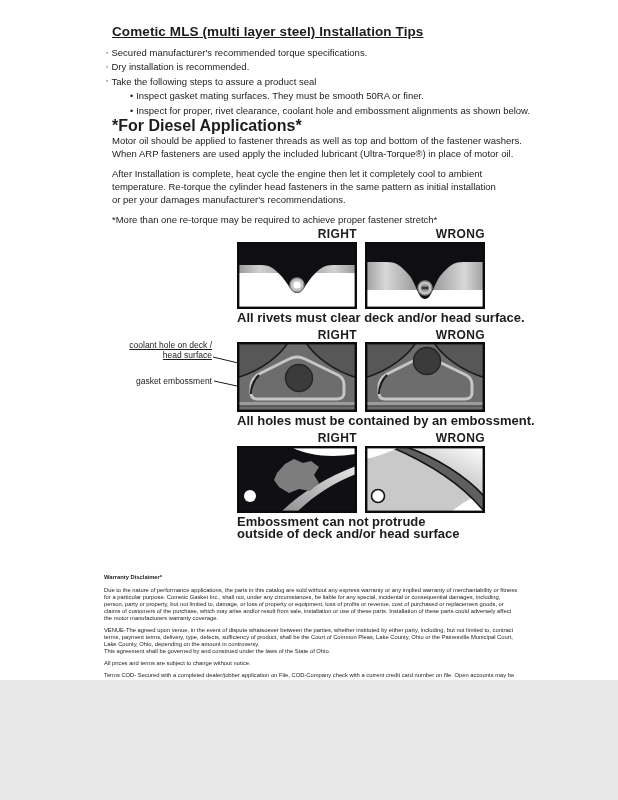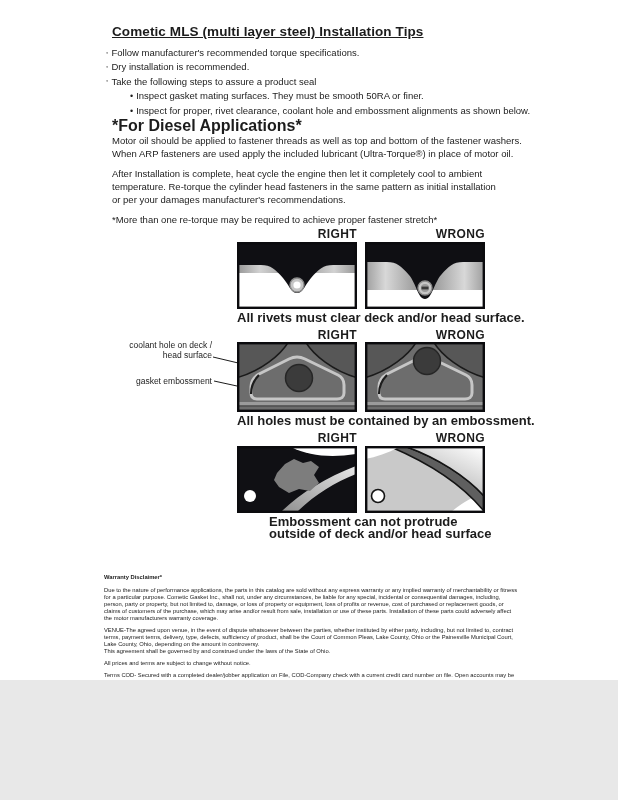--- a/index.html
+++ b/index.html
@@ -31,21 +31,21 @@
   svg{display:block;}
 </style>
 </head>
 <body>
 
 <div class="page">
 
   <div class="abs title" style="left:112px;top:24px;">Cometic MLS (multi layer steel) Installation Tips</div>
 
   <div class="abs tips" style="left:106px;top:46px;">
-    <div class="tip-row"><span class="circle-marker">◦</span><span>Follow manufacturer's recommended torque specifications.</span></div>
+    <div class="tip-row"><span class="circle-marker">◦</span><span>Secured manufacturer's recommended torque specifications.</span></div>
     <div class="tip-row"><span class="circle-marker">◦</span><span>Dry installation is recommended.</span></div>
     <div class="tip-row"><span class="circle-marker">◦</span><span>Take the following steps to assure a product seal</span></div>
     <div class="tip-row sub"><span class="dot-marker">•</span><span>Inspect gasket mating surfaces.  They must be smooth 50RA or finer.</span></div>
     <div class="tip-row sub"><span class="dot-marker">•</span><span>Inspect for proper, rivet clearance, coolant hole and embossment alignments as shown below.</span></div>
   </div>
 
   <div class="abs h2" style="left:112px;top:117px;">*For Diesel Applications*</div>
 
   <div class="abs" style="left:112px;top:134px;">
     <div class="body-line">Motor oil should be applied to fastener threads as well as top and bottom of the fastener washers.</div>
@@ -102,21 +102,21 @@
       <rect x="56.5" y="44.6" width="7" height="2.8" fill="#3a3a3a"></rect>
       <rect x="1.2" y="1.2" width="117.6" height="64.6" fill="none" stroke="#0b0b0e" stroke-width="2.4"></rect>
     </svg>
   </div>
 
   <div class="abs dg-caption" style="left:237px;top:312px;">All rivets must clear deck and/or head surface.</div>
 
   <div class="abs dg-header" style="left:237px;top:328px;">RIGHT</div>
   <div class="abs dg-header" style="left:365px;top:328px;">WRONG</div>
 
-  <div class="abs dg-label" style="left:118px;top:341px;">coolant hole on deck / head surface</div>
+  <div class="abs dg-label" style="left:118px;top:341px;text-decoration:underline;">coolant hole on deck / head surface</div>
   <div class="abs dg-label" style="left:118px;top:377px;">gasket embossment</div>
 
   <div class="abs" style="left:208px;top:348px;">
     <svg width="95" height="50" viewBox="0 0 95 50">
       <line x1="5" y1="9" x2="89" y2="29" stroke="#1c1c1c" stroke-width="1"></line>
       <line x1="6" y1="33" x2="52" y2="43" stroke="#1c1c1c" stroke-width="1"></line>
     </svg>
   </div>
 
   <div class="abs" style="left:237px;top:342px;">
@@ -180,21 +180,21 @@
       <rect width="120" height="67" fill="#c9c9c9"></rect>
       <path d="M86,66 C97,57 109,50 119,47 V66 Z" fill="#ffffff"></path>
       <path d="M26,1 C66,18 98,40 118,64 L119,64 L119,50 C101,30 72,12 42,1 Z" fill="#5f5f5f" stroke="#141414" stroke-width="1.5"></path>
       <path d="M42,1 C72,12 101,30 119,50 V1 Z" fill="url(#g-r3b)" stroke="#141414" stroke-width="1.5"></path>
       <path d="M0,1 H34 C23,7 11,11 0,13 Z" fill="#ffffff"></path>
       <circle cx="13" cy="50" r="6.5" fill="#ffffff" stroke="#141414" stroke-width="1.6"></circle>
       <rect x="1.2" y="1.2" width="117.6" height="64.6" fill="none" stroke="#0b0b0e" stroke-width="2.4"></rect>
     </svg>
   </div>
 
-  <div class="abs dg-caption" style="left:237px;top:516px;width:238px;margin-left:32px;">Embossment can not protrude outside of deck and/or head surface</div>
+  <div class="abs dg-caption" style="left:237px;top:516px;width:238px;">Embossment can not protrude outside of deck and/or head surface</div>
 
   <div class="abs legal" style="left:104px;top:574px;">
     <p class="lh">Warranty Disclaimer*</p>
     <p>Due to the nature of performance applications, the parts in this catalog are sold without any express warranty or any implied warranty of merchantability or fitness for a particular purpose.  Cometic Gasket Inc., shall not, under any circumstances, be liable for any special, incidental or consequential damages, including, person, party or property, but not limited to, damage, or loss of property or equipment, loss of profits or revenue, cost of purchased or replacement goods, or claims of customers of the purchase, which may arise and/or result from sale, installation or use of these parts.  Installation of these parts could adversely affect the motor manufacturers warranty coverage.</p>
     <p class="tight">VENUE-The agreed upon venue, in the event of dispute whatsoever between the parties, whether instituted by either party, including, but not limited to, contract terms, payment terms, delivery, type, defects, sufficiency of product, shall be the Court of Common Pleas, Lake County, Ohio or the Painesville Municipal Court, Lake County, Ohio, depending on the amount in controversy.</p>
     <p>This agreement shall be governed by and construed under the laws of the State of Ohio.</p>
     <p>All prices and terms are subject to change without notice.</p>
     <p>Terms COD- Secured with a completed dealer/jobber application on File, COD-Company check with a current credit card number on file.  Open accounts may be established by well rated firms.  A credit application is available upon request.  Open accounts are due payable Net 30 days from date of invoice.  No statement will be sent.  If an account becomes 60 or more days past due, it is subject to being placed on credit hold.  No orders will be shipped or new orders accepted until past due balance is paid.  If an account becomes 90 or more days past due, it is subject to being placed for collections.  All costs of collection are the responsibility of the customer, including attorney fees, court costs, and other expenses of litigation.</p>
     <p>Returns- Authorized (RGA) must be obtained in advance on all returns.  A packing slip or invoice number must accompany the merchandise.  No returns after 30 days from invoice date.  All returns are subject to a 25% restocking charge.  All custom designed and custom manufactured gaskets are non-returnable.</p>
     <p class="tight">Only catalog parts are returnable.</p>

